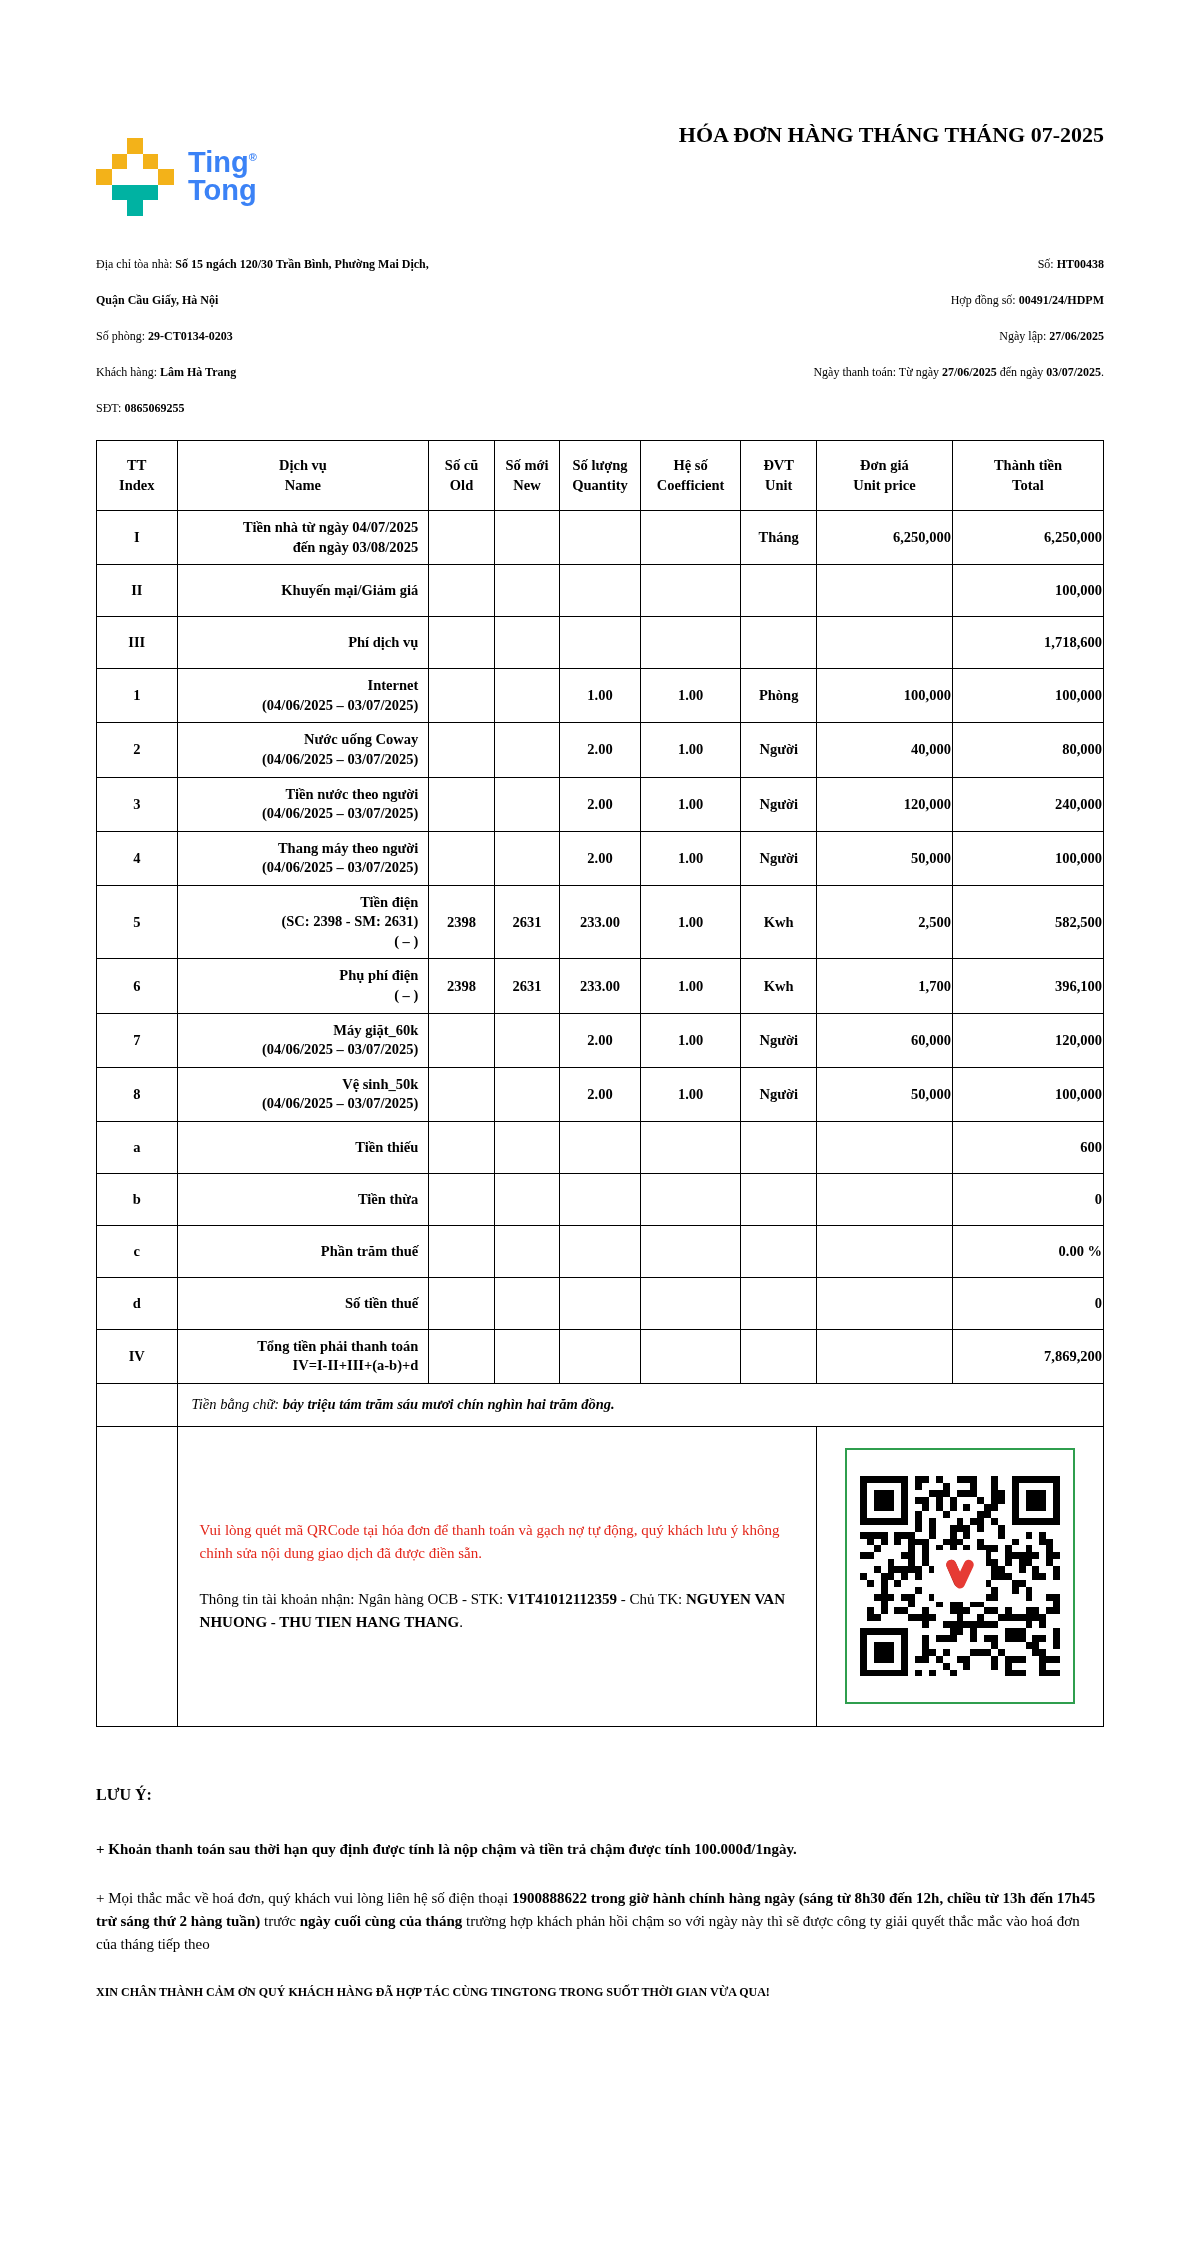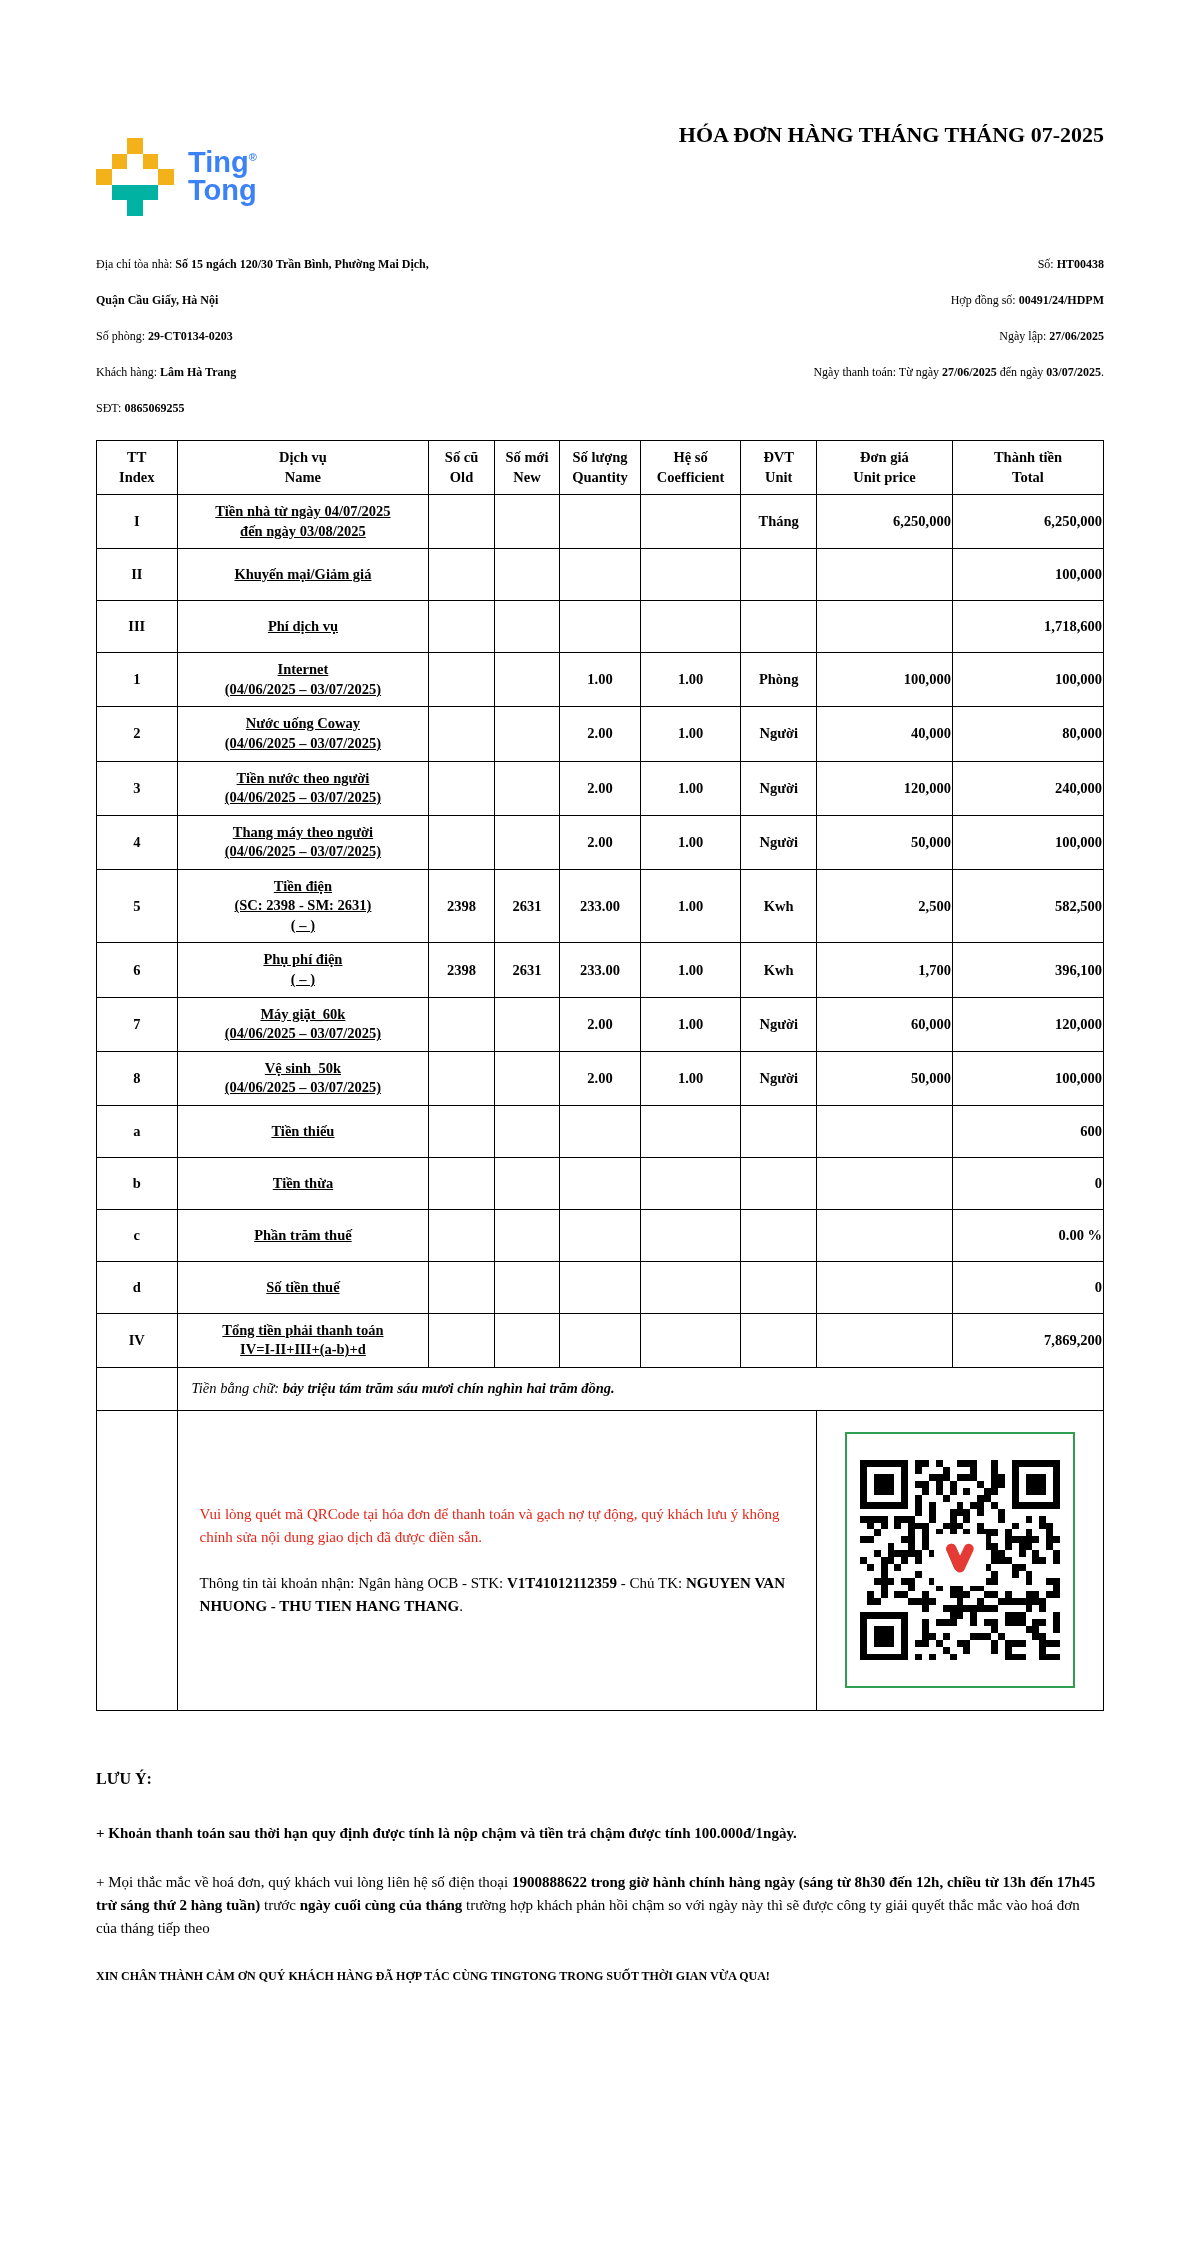--- a/index.html
+++ b/index.html
@@ -20,23 +20,23 @@
   
   .info{margin-top:30px;font-size:12px;}
   .info-row{display:flex;justify-content:space-between;line-height:36px;}
   .info-left{max-width:58%;}
   .info-right{text-align:center;}
   .b{font-weight:bold;}
 
   
   table.inv{width:100%;border-collapse:collapse;margin-top:14px;font-size:14.5px;font-weight:bold;}
   table.inv th,table.inv td{border:1.5px solid #000;vertical-align:middle;}
-  table.inv th{padding:7px 4px;text-align:center;line-height:1.35;}
+  table.inv th{padding:15px 4px;text-align:center;line-height:1.35;}
   td.c-no{text-align:center;}
-  td.c-name{text-align:center;padding:7px 10px;line-height:1.35;text-decoration:underline;}
+  td.c-name{text-align:right;padding:7px 10px;line-height:1.35;}
   td.c-center{text-align:center;padding:4px 4px;}
   td.c-money{text-align:right;padding:4px 1px;}
   td.h-s{height:37px;}
   .words-cell{font-style:italic;font-weight:normal;padding:10px 14px;height:22px;}
   .words-cell .val{font-weight:bold;}
   .qr-row{height:300px;}
   .qr-text-cell{font-weight:normal;padding:16px 22px;font-size:15px;line-height:1.5;}
   .qr-red{color:#e3261a;margin:0 0 24px 0;}
   .qr-black{margin:0;}
   .qr-cell{padding:6px;}

